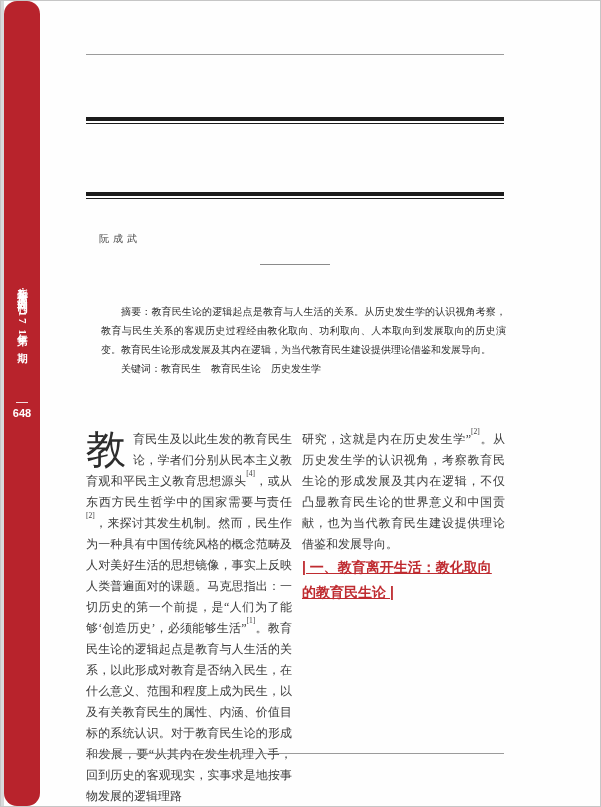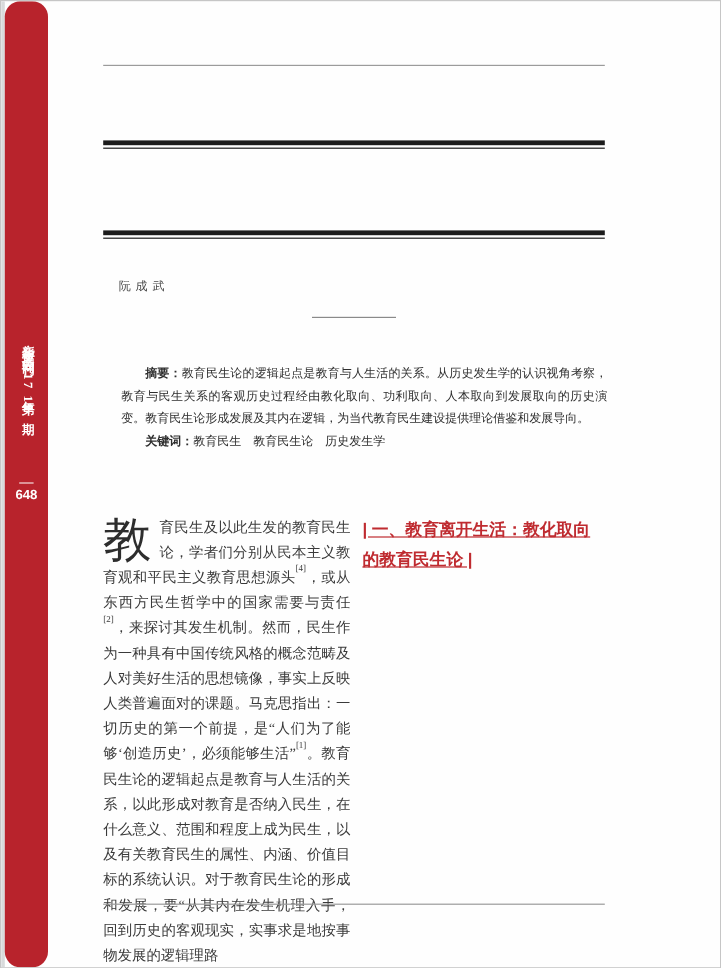--- a/index.html
+++ b/index.html
@@ -34,21 +34,21 @@
   .title{font-family:"Liberation Sans","DejaVu Sans",sans-serif;font-weight:bold;
     font-size:21px;color:#262626;letter-spacing:1px;}
   .title sup{font-size:11px;color:#444;position:relative;top:-6px;}
   .author-wrap{position:absolute;left:98px;top:231px;width:418px;text-align:left;
     font-size:10px;color:#4a4a4a;letter-spacing:4px;}
   .author-underline{position:absolute;left:259px;top:263px;width:70px;height:1px;background:#8a8a8a;}
   
   .abstract-block{position:absolute;left:100px;top:301px;width:405px;
     font-size:10px;line-height:19px;color:#2e2e2e;text-align:justify;}
   .abstract-block p{margin:0;text-indent:2em;}
-  .abstract-block .lbl{font-weight:bold;}
+  .abstract-block .lbl{font-weight:normal;}
   
   .col{position:absolute;top:428px;font-size:12px;line-height:21px;color:#3a3a3a;
     text-align:justify;}
   .col p{margin:0;}
   .col-left{left:85px;width:206px;}
   .col-right{left:301px;width:203px;}
   .col sup{font-size:7.5px;color:#3a3a3a;position:relative;top:-4px;line-height:0;}
   .dropcap{float:left;font-size:40px;line-height:36px;padding:3px 7px 0 0;
     color:#2d2d2d;font-family:"Liberation Serif",serif;}
   .section-heading{
@@ -82,18 +82,19 @@
   <div class="abstract-block">
     <p><span class="lbl">摘要：</span><span>教育民生论的逻辑起点是教育与人生活的关系。从历史发生学的认识视角考察，教育与民生关系的客观历史过程经由教化取向、功利取向、人本取向到发展取向的历史演变。教育民生论形成发展及其内在逻辑，为当代教育民生建设提供理论借鉴和发展导向。</span></p>
     <p><span class="lbl">关键词：</span><span>教育民生　教育民生论　历史发生学</span></p>
   </div>
 
   <div class="col col-left">
     <p><span class="dropcap">教</span><span>育民生及以此生发的教育民生论，学者们分别从民本主义教育观和平民主义教育思想源头<sup>[4]</sup>，或从东西方民生哲学中的国家需要与责任<sup>[2]</sup>，来探讨其发生机制。然而，民生作为一种具有中国传统风格的概念范畴及人对美好生活的思想镜像，事实上反映人类普遍面对的课题。马克思指出：一切历史的第一个前提，是“人们为了能够‘创造历史’，必须能够生活”<sup>[1]</sup>。教育民生论的逻辑起点是教育与人生活的关系，以此形成对教育是否纳入民生，在什么意义、范围和程度上成为民生，以及有关教育民生的属性、内涵、价值目标的系统认识。对于教育民生论的形成和发展，要“从其内在发生机理入手，回到历史的客观现实，实事求是地按事物发展的逻辑理路</span></p>
   </div>
 
   <div class="col col-right">
+    <p>研究，这就是内在历史发生学”<sup>[2]</sup>。从历史发生学的认识视角，考察教育民生论的形成发展及其内在逻辑，不仅凸显教育民生论的世界意义和中国贡献，也为当代教育民生建设提供理论借鉴和发展导向。</p>
     <p class="section-heading">| 一、教育离开生活：教化取向的教育民生论 |</p>
   </div>
 
   <div class="foot-hairline"></div>
 
 </div>
 
 </body></html>

